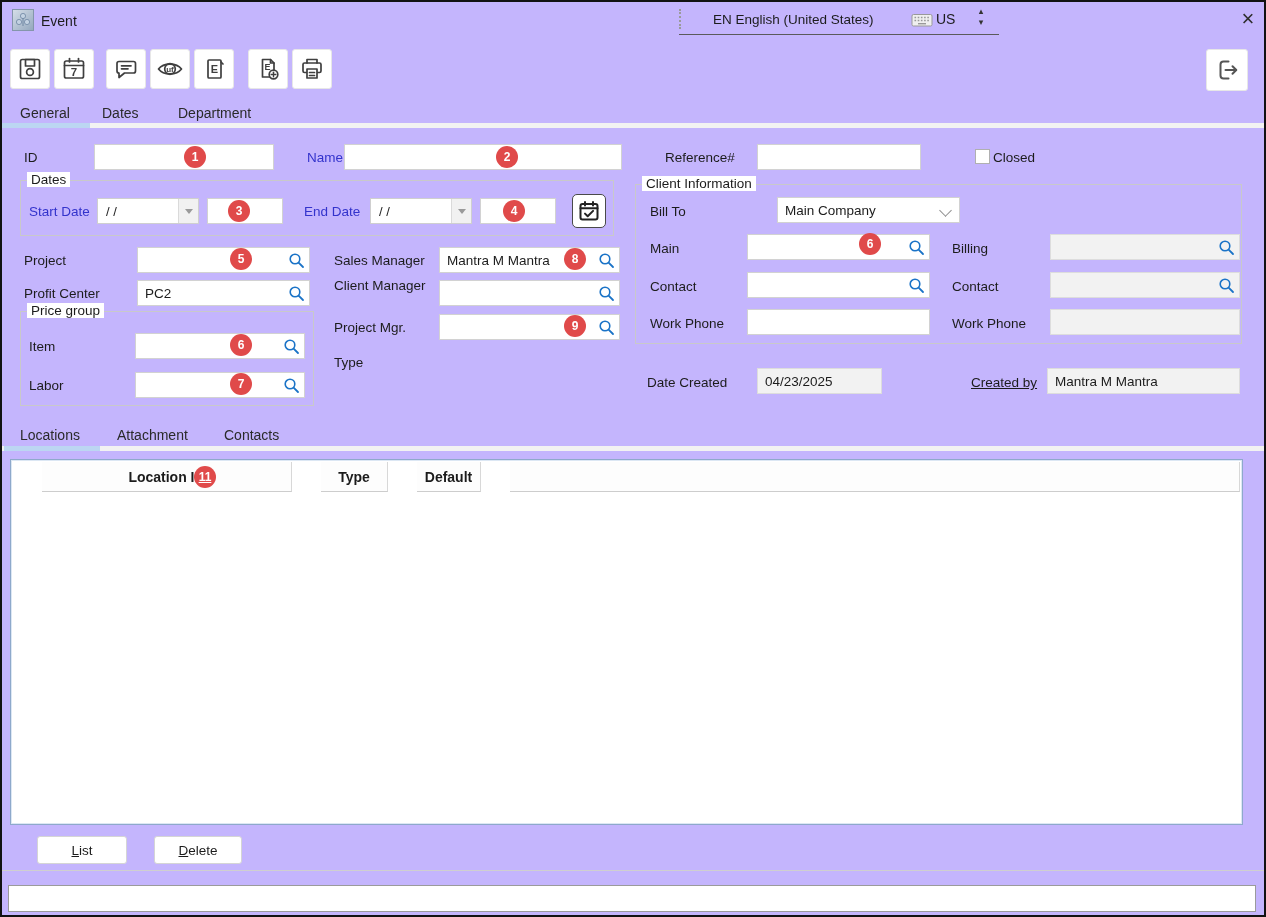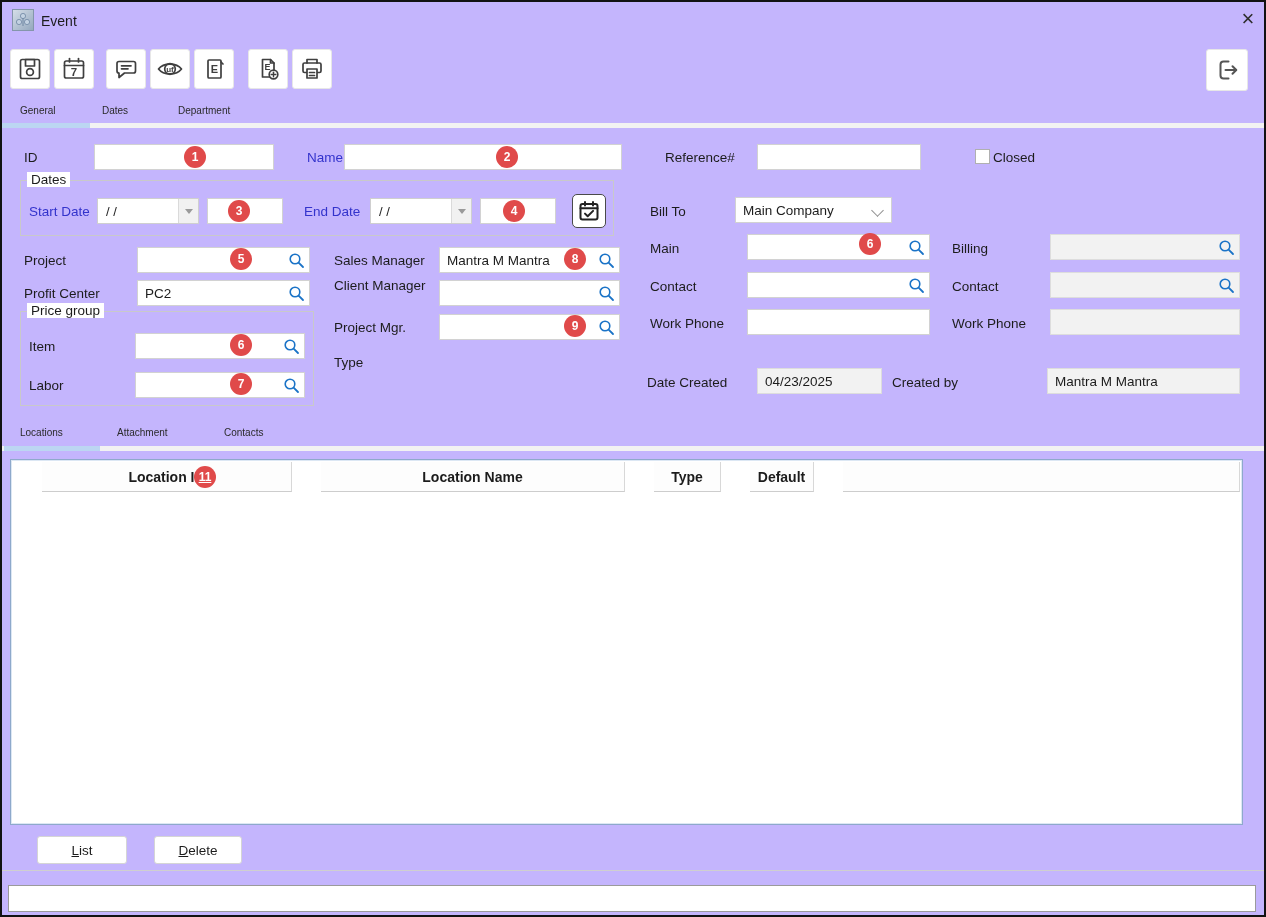--- a/index.html
+++ b/index.html
@@ -31,21 +31,21 @@
   .gbox { position:absolute; border:1px solid #c9c9c9; box-sizing:border-box; }
   .gleg {
     position:absolute; top:-9px; left:6px; background:#fff;
     padding:0 4px; font-size:13.5px; white-space:nowrap;
   }
   .tbtn {
     position:absolute; width:40px; height:40px; box-sizing:border-box;
     border:1px solid #e7e7e7; border-radius:3px; background:#fff;
     display:flex; align-items:center; justify-content:center; padding:0; cursor:pointer;
   }
-  .tab { position:absolute; font-size:10px; color:#2a2a2a; cursor:pointer; white-space:nowrap;text-align:center; }
+  .tab { position:absolute; font-size:14px; color:#2a2a2a; cursor:pointer; white-space:nowrap;text-align:center; }
   .tabline-g { position:absolute; height:5px; background:#f2f2f2; }
   .tabline-b { position:absolute; height:5px; background:#bcd6f2; }
   .chev {
     position:absolute; right:9px; top:8px; width:8px; height:8px;
     border-right:1.6px solid #8f8f8f; border-bottom:1.6px solid #8f8f8f;
     transform:rotate(45deg);
   }
   .dcombo { position:absolute; height:26px; box-sizing:border-box; border:1px solid #cfcfcf; background:#fff; }
   .dcombo .val { position:absolute; left:8px; top:0; bottom:0; display:flex; align-items:center; font-size:13px; }
   .darr {
@@ -92,20 +92,38 @@
         </defs>
       <rect x="0.5" y="0.5" width="21" height="21" fill="url(#ag)" stroke="#8496ab"></rect>
       <circle cx="11" cy="7" r="2.6" fill="#c3d2e2" stroke="#6f87a3" stroke-width="0.8"></circle>
       <circle cx="7" cy="13" r="2.6" fill="#c3d2e2" stroke="#6f87a3" stroke-width="0.8"></circle>
       <circle cx="15" cy="13" r="2.6" fill="#c3d2e2" stroke="#6f87a3" stroke-width="0.8"></circle>
       <line x1="11" y1="9" x2="11" y2="17" stroke="#6f87a3" stroke-width="1"></line>
     </svg>
   </div>
   <div class="lbl" style="left:39px; top:11px; font-size:14px;">Event</div>
 
+  <div class="abs" style="left:677px; top:4px; width:320px; height:28px; border-bottom:1px solid #5a5a5a;">
+    <div class="abs" style="left:0; top:3px; height:20px; border-left:2px dotted #9a9a9a;"></div>
+    <div class="lbl" style="left:34px; top:6px; font-size:13.5px;">EN English (United States)</div>
+    <div class="abs" style="left:232px; top:7px;">
+      <svg width="22" height="15" viewBox="0 0 22 15">
+        <rect x="1" y="1.5" width="20" height="11.5" rx="1.5" fill="#efefef" stroke="#999" stroke-width="1"></rect>
+        <line x1="3.5" y1="4.5" x2="18.5" y2="4.5" stroke="#999" stroke-width="1.3" stroke-dasharray="1.6 1.6"></line>
+        <line x1="3.5" y1="7.5" x2="18.5" y2="7.5" stroke="#999" stroke-width="1.3" stroke-dasharray="1.6 1.6"></line>
+        <line x1="7" y1="10.7" x2="15" y2="10.7" stroke="#999" stroke-width="1.4"></line>
+      </svg>
+    </div>
+    <div class="lbl" style="left:257px; top:5px; font-size:14px;">US</div>
+    <div class="abs" style="left:296px; top:2px; width:12px; text-align:center; line-height:7px; font-size:9px; color:#333; cursor:pointer;">
+      <div>▴</div>
+      <div style="height:4px;"></div>
+      <div>▾</div>
+    </div>
+  </div>
 
   <div class="abs" style="left:1233px; top:4px; width:26px; height:26px; display:flex; align-items:center; justify-content:center; font-size:22px; color:#2e2e2e; cursor:pointer;">×</div>
 
   <button class="tbtn" style="left:8px; top:47px;">
     <svg class="ico" width="28" height="28" viewBox="0 0 28 28">
       <rect x="4.5" y="4.5" width="19" height="19" rx="1.8"></rect>
       <rect x="9.5" y="4.5" width="9" height="6.5"></rect>
       <circle cx="14" cy="17" r="3.4"></circle>
     </svg>
   </button>
@@ -280,22 +298,25 @@
   <div class="lbl" style="left:332px; top:318px;">Project Mgr.</div>
   <div class="fld" style="left:437px; top:312px; width:181px;">
     <div class="val pad-r"></div>
     <svg class="mag" viewBox="0 0 17 17">
         <circle cx="7" cy="7" r="4.8" fill="none" stroke="#1a73c7" stroke-width="1.6"></circle>
         <line x1="10.6" y1="10.6" x2="15" y2="15" stroke="#1a73c7" stroke-width="1.8" stroke-linecap="round"></line>
       </svg>
   </div>
   <div class="lbl" style="left:332px; top:353px;">Type</div>
 
+  <div class="gbox" style="left:633px; top:182px; width:607px; height:160px;">
+    <div class="gleg">Client Information</div>
+  </div>
   <div class="lbl" style="left:648px; top:202px;">Bill To</div>
-  <div class="fld" style="left:733px; top:195px; width:157px;">
+  <div class="fld" style="left:775px; top:195px; width:183px;">
     <div class="val pad-r">Main Company</div>
     <div class="chev"></div>
   </div>
 
   <div class="lbl" style="left:648px; top:239px;text-align:center;">Main</div>
   <div class="fld" style="left:745px; top:232px; width:183px;">
     <div class="val pad-r"></div>
     <svg class="mag" viewBox="0 0 17 17">
         <circle cx="7" cy="7" r="4.8" fill="none" stroke="#1a73c7" stroke-width="1.6"></circle>
         <line x1="10.6" y1="10.6" x2="15" y2="15" stroke="#1a73c7" stroke-width="1.8" stroke-linecap="round"></line>
@@ -333,35 +354,34 @@
   </div>
   <div class="lbl" style="left:950px; top:314px;">Work Phone</div>
   <div class="fld ro" style="left:1048px; top:307px; width:190px;">
     <div class="val"></div>
   </div>
 
   <div class="lbl" style="left:645px; top:373px;">Date Created</div>
   <div class="fld ro" style="left:755px; top:366px; width:125px;">
     <div class="val">04/23/2025</div>
   </div>
-  <div class="lbl" style="left:890px; top:373px;">Created by</div>
+  <div class="lbl" style="left:969px; top:373px;text-decoration:underline;">Created by</div>
   <div class="fld ro" style="left:1045px; top:366px; width:193px;">
     <div class="val">Mantra M Mantra</div>
   </div>
 
   <div class="tab" style="left:18px; top:425px;">Locations</div>
   <div class="tab" style="left:115px; top:425px;">Attachment</div>
   <div class="tab" style="left:222px; top:425px;">Contacts</div>
   <div class="tabline-g" style="left:0; top:444px; width:1262px;"></div>
   <div class="tabline-b" style="left:2px; top:444px; width:96px;"></div>
 
   <div class="grid">
     <div class="ghead">
       <div class="gcell" style="width:250px;">Location ID</div>
-      <div class="gcell" style="width:304px;">Location Name</div>
       <div class="gcell" style="width:67px;">Type</div>
       <div class="gcell" style="width:64px;">Default</div>
       <div class="gcell fill"></div>
     </div>
     <div class="abs" style="left:2px; top:32px; right:2px; bottom:2px; background:#fff;"></div>
   </div>
 
   <button class="btn" style="left:35px; top:834px; width:90px;">
     <u>L</u>
       <span>ist</span>

